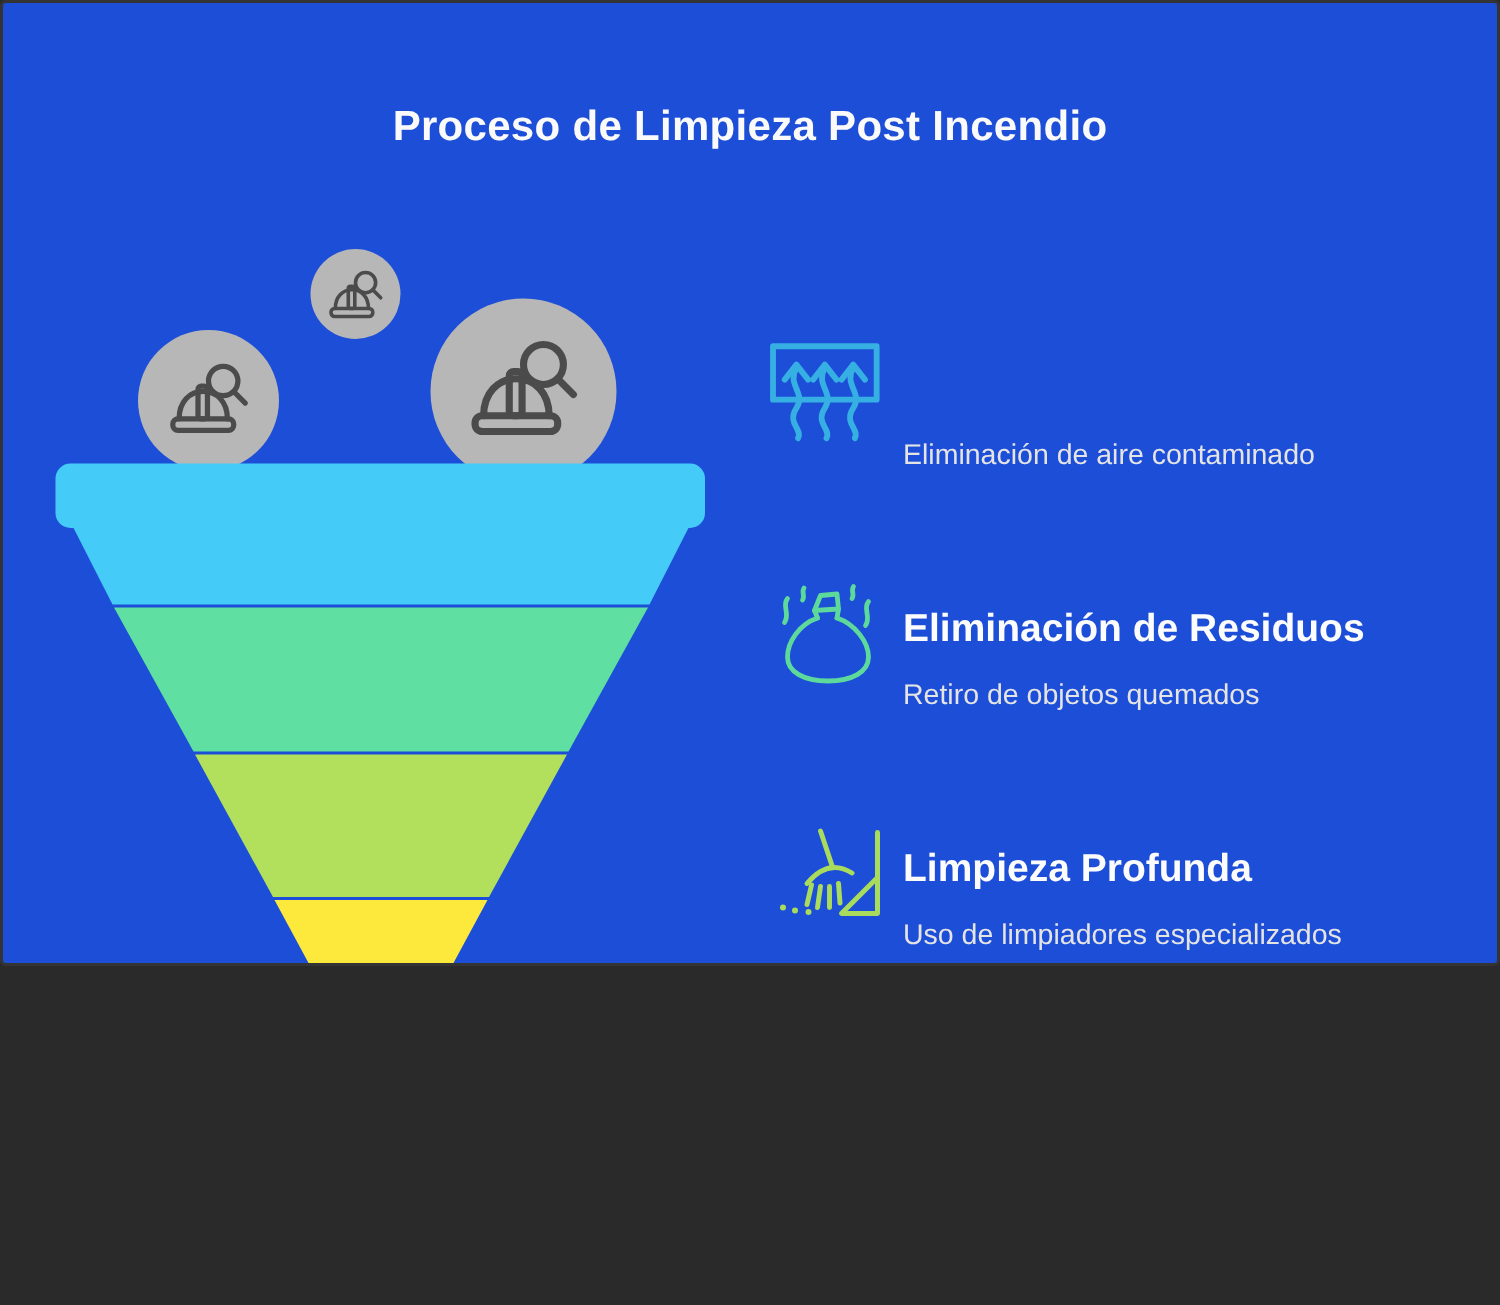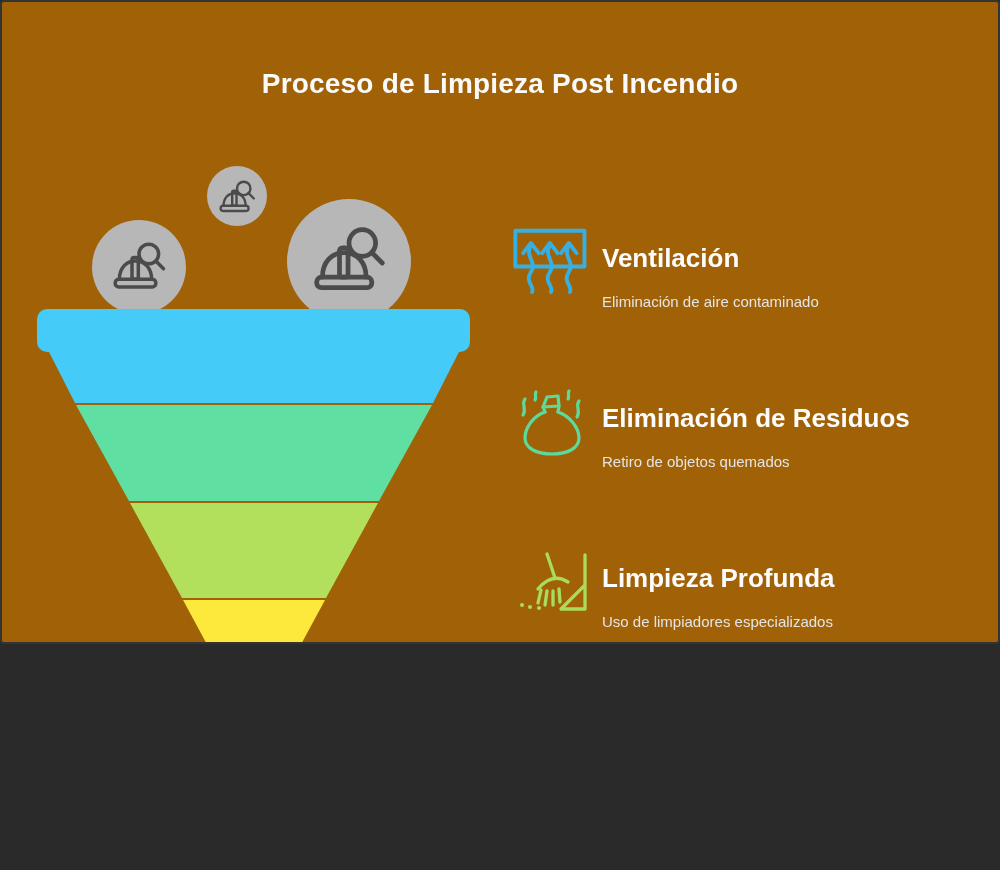--- a/index.html
+++ b/index.html
@@ -1,20 +1,20 @@
 <!DOCTYPE html>
 <html><head>
 <meta charset="utf-8">
 <style>
   html,body{margin:0;padding:0;background:#2a2a2a;}
   .canvas{
     position:relative;
     width:1000px;height:644px;
     box-sizing:border-box;
-    background:#a16207;
+    background:#1d4ed8;
     border:2px solid #343434;
     border-radius:4px;
     overflow:hidden;
     font-family:"Liberation Sans", sans-serif;
   }
   .main-title{
     position:absolute;
     top:66px;left:0;right:0;
     text-align:center;
     color:#FAFAFA;
@@ -25,21 +25,21 @@
   .funnel-wrap{position:absolute;left:0;top:0;width:500px;height:870px;}
   .step{position:absolute;left:505px;width:470px;height:140px;}
   .step-icon{position:absolute;left:5px;top:0;}
   .step-title{
     position:absolute;left:95px;top:16px;
     color:#FCFCFC;font-size:26px;font-weight:700;
     white-space:nowrap;
   }
   .step-desc{
     position:absolute;left:95px;top:66px;
-    color:#E4E4E4;font-size:15px;font-weight:400;
+    color:#E4E4E4;font-size:19px;font-weight:400;
     white-space:nowrap;
   }
   .s1{top:225px;} .s2{top:385px;} .s3{top:545px;} .s4{top:705px;}
 </style>
 </head>
 <body>
 
 <div class="canvas">
 
   <div class="main-title">Proceso de Limpieza Post Incendio</div>
@@ -103,21 +103,20 @@
       <svg width="78" height="70" viewBox="0 0 70 62" fill="none" stroke="#36AFE3" stroke-width="3.5" stroke-linecap="round" stroke-linejoin="round">
         <rect x="3" y="3" width="62" height="32"></rect>
         <path d="M10,23 L17,14 L24,23"></path>
         <path d="M17,16 C11,26 23,31 17,40 C11,49 21,53 18,58"></path>
         <path d="M27,23 L34,14 L41,23"></path>
         <path d="M34,16 C28,26 40,31 34,40 C28,49 38,53 35,58"></path>
         <path d="M44,23 L51,14 L58,23"></path>
         <path d="M51,16 C45,26 57,31 51,40 C45,49 55,53 52,58"></path>
       </svg>
     </div>
-    <div class="step-title">Ventilación</div>
     <div class="step-desc">Eliminación de aire contaminado</div>
   </div>
 
   <div class="step s3">
     <div class="step-icon">
       <svg width="85" height="75" viewBox="0 0 85 75" fill="none" stroke="#A9DB5C" stroke-width="3.3" stroke-linecap="round" stroke-linejoin="round">
         <path d="M35,7 L43,31"></path>
         <path d="M26,42 Q40,25 56,35"></path>
         <path d="M29,43 L26,56"></path>
         <path d="M35,44 L33,58"></path>

